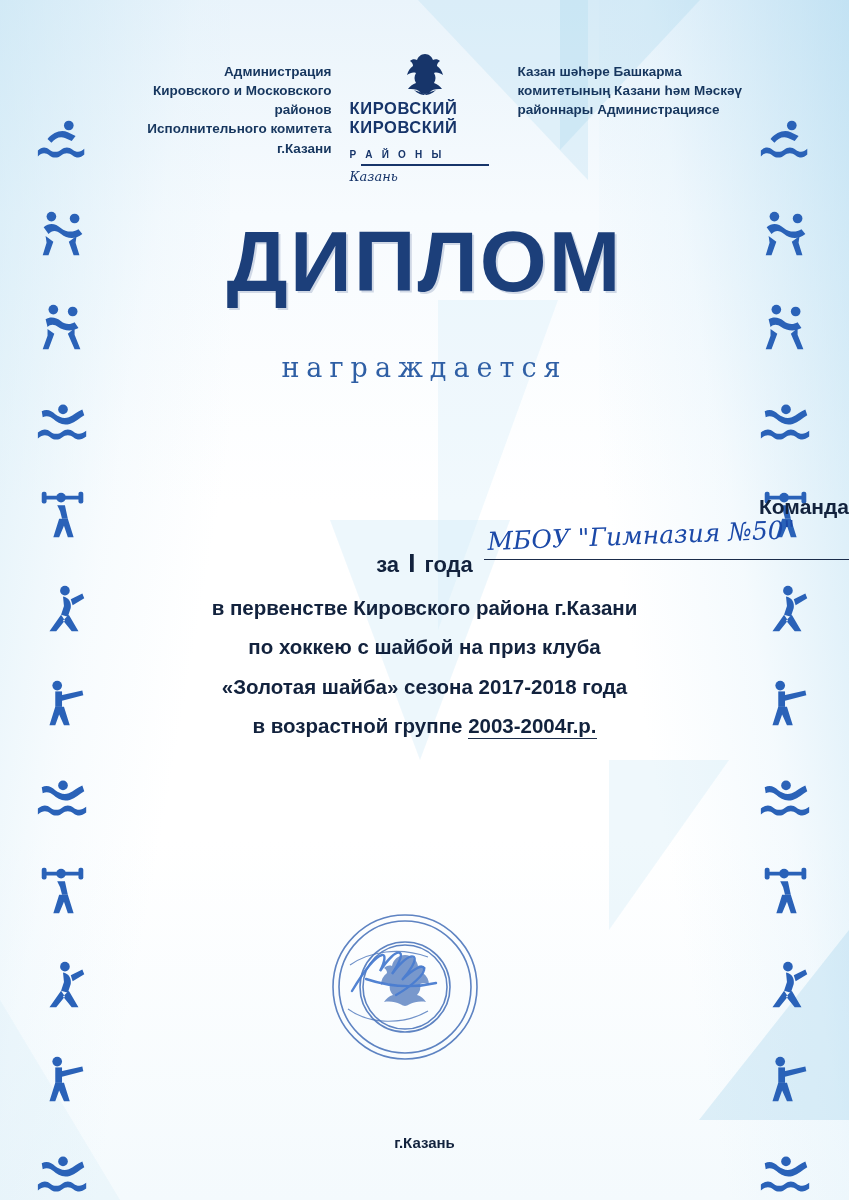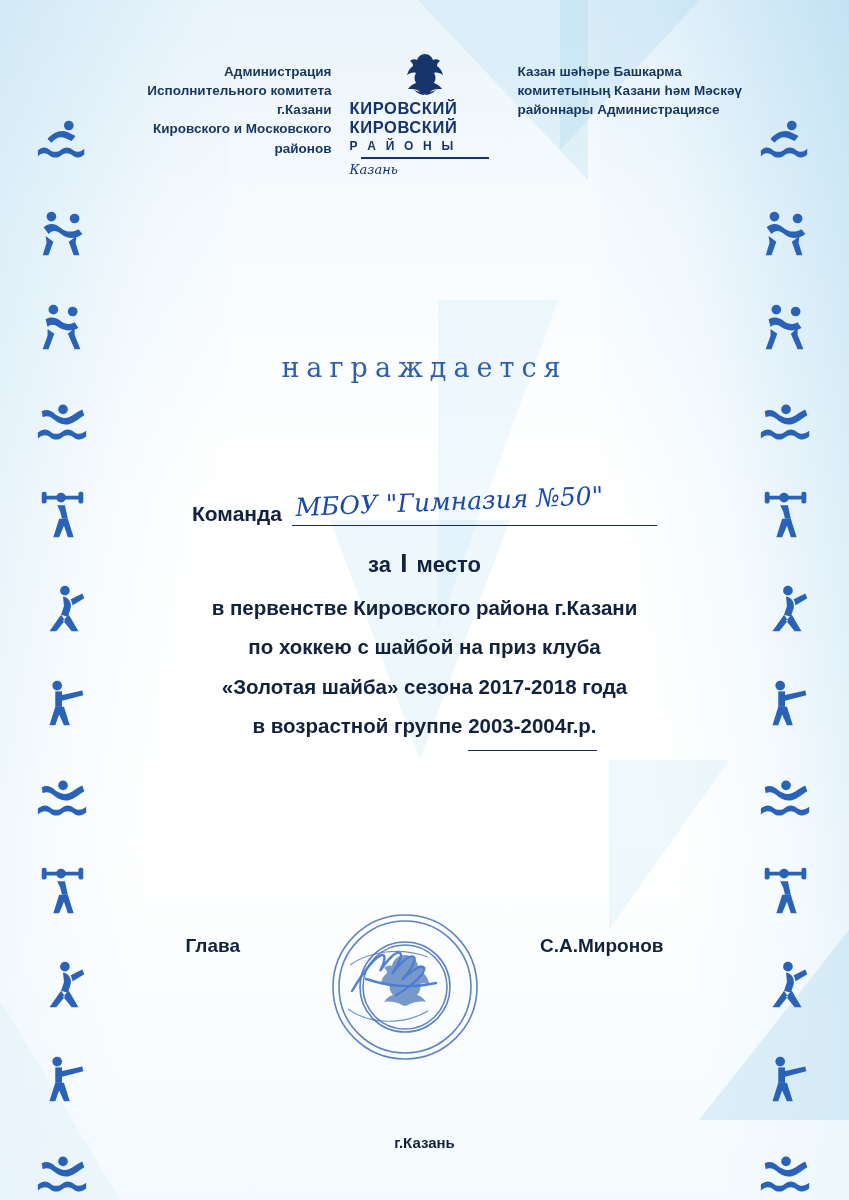--- a/index.html
+++ b/index.html
@@ -85,25 +85,25 @@
     line-height: 1.15;
   }
   .logo-line2 {
     font-size: 16.5px;
     font-weight: bold;
     letter-spacing: 0.6px;
     color: #17356a;
     line-height: 1.15;
   }
   .logo-line3 {
-    font-size: 12px;
+    font-size: 10px;
     font-weight: bold;
     letter-spacing: 3.2px;
     color: #17356a;
-    margin-top: 2px;
+    margin-top: 12px;
   }
   .logo-rule {
     width: 128px;
     height: 2px;
     background: #17356a;
     margin: 4px auto 3px;
   }
   .logo-city {
     font-family: "DejaVu Serif", serif;
     font-style: italic;
@@ -133,20 +133,21 @@
   }
 
   
   .team-row {
     position: absolute;
     left: 0; right: 0; top: 495px;
     display: flex;
     justify-content: center;
     align-items: flex-end;
     gap: 10px;
+    flex-direction: column;
   }
   .team-label {
     font-size: 21px;
     font-weight: bold;
     color: #12223d;
   }
   .team-value-wrap {
     position: relative;
     width: 365px;
     border-bottom: 1.5px solid #1b2c4a;
@@ -183,21 +184,21 @@
     left: 0; right: 0;
     text-align: center;
     font-size: 20.5px;
     font-weight: bold;
     color: #12223d;
   }
   .line-1 { top: 596px; }
   .line-2 { top: 635px; }
   .line-3 { top: 675px; }
   .line-4 { top: 714px; }
-  .u { border-bottom: 1.5px solid #1b2c4a; padding-bottom: 13px; }
+  .u { border-bottom: 1.5px solid #1b2c4a; padding-bottom: 1px; }
 
   
   .sign-row {
     position: absolute;
     left: 0; right: 0; top: 935px;
     display: flex;
     justify-content: center;
     align-items: center;
     gap: 300px;
     font-size: 19px;
@@ -497,22 +498,22 @@
             <path d="M4 42c5-4 9-4 13-1s8 3 12 0 8-3 12 0 8 3 13-1v6c-5 4-9 4-13 1s-8-3-12 0-8 3-12 0-8-3-13 1z"></path>
           </g>
         </svg>
     </div>
 
   </div>
 
   <div class="header">
     <div class="header-col left">
       <div>Администрация</div>
+      <div>Кировского и Московского районов</div>
       <div>Исполнительного комитета г.Казани</div>
-      <div>Кировского и Московского районов</div>
     </div>
 
     <div class="logo-block">
       <svg class="logo-emblem" width="46" height="44" viewBox="0 0 46 44">
         <g fill="#17356a">
           <path d="M23 2c4 0 7 3 8 6 2-1 5-1 7 1-2 1-3 3-3 5 3 2 5 5 6 9-3-2-6-3-9-2 2 3 2 7 0 10 3 1 6 3 8 6-4 0-8 0-11 2-1 2-3 3-6 3s-5-1-6-3c-3-2-7-2-11-2 2-3 5-5 8-6-2-3-2-7 0-10-3-1-6 0-9 2 1-4 3-7 6-9 0-2-1-4-3-5 2-2 5-2 7-1 1-3 4-6 8-6z"></path>
           <path d="M12 38c5 2 10 3 11 5 1-2 6-3 11-5-4 4-8 5-11 5s-7-1-11-5z"></path>
         </g>
       </svg>
       <div class="logo-line1">КИРОВСКИЙ</div>
@@ -522,33 +523,34 @@
       <div class="logo-city">Казань</div>
     </div>
 
     <div class="header-col right">
       <div>Казан шәһәре Башкарма</div>
       <div>комитетының Казани һәм Мәскәү</div>
       <div>районнары Администрациясе</div>
     </div>
   </div>
 
+  <div class="title">ДИПЛОМ</div>
   <div class="subtitle">награждается</div>
 
   <div class="team-row">
     <div class="team-label">Команда</div>
     <div class="team-value-wrap">
       <div class="team-value">МБОУ "Гимназия №50"</div>
     </div>
   </div>
 
   <div class="place-row">
     <span>за</span>
     <span class="place-num">I</span>
-    <span>место</span>
+    <span>года</span>
   </div>
 
   <div class="line line-2">по хоккею с шайбой на приз клуба</div>
   <div class="line line-1">в первенстве Кировского района г.Казани</div>
   <div class="line line-3">«Золотая шайба» сезона 2017-2018 года</div>
   <div class="line line-4">
     <span>в возрастной группе</span>
     <span class="u">2003-2004г.р.</span>
   </div>
 
@@ -567,20 +569,16 @@
         <path d="M40 60c20-14 50-18 78-8"></path>
         <path d="M38 104c22 16 56 16 80 2"></path>
       </g>
       <g fill="none" stroke="#2a66c8" stroke-width="2.4" stroke-linecap="round" opacity="0.95">
         <path d="M42 86c12-20 22-34 30-36 4-1 3 7-2 16 8-12 16-20 20-18 3 2-2 12-8 21 9-12 18-20 22-17 3 3-4 14-12 23 10-10 20-16 22-12 2 5-12 18-28 27"></path>
         <path d="M56 74c18 6 44 10 70 4"></path>
       </g>
     </svg>
   </div>
 
-  <div class="sign-row">
-    <div>Глава</div>
-    <div>С.А.Миронов</div>
-  </div>
 
   <div class="city-foot">г.Казань</div>
 
 </div>
 
 </body></html>

